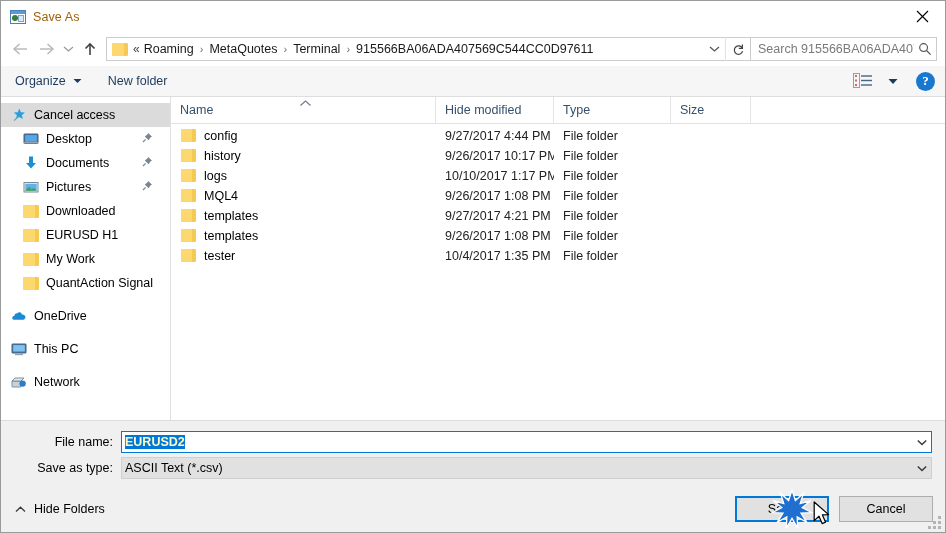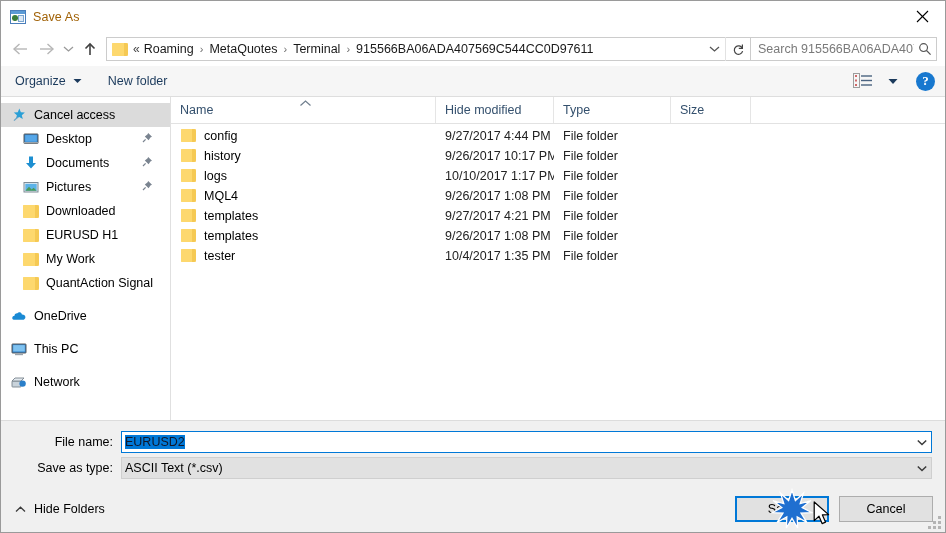--- a/index.html
+++ b/index.html
@@ -379,22 +379,23 @@
   }
   .combo-val {
     flex: 1;
     font-size: 12.5px;
     padding-left: 3px;
     white-space: nowrap;
     overflow: hidden;
   }
   .combo.filename .combo-val .sel {
     background: #0078d7;
-    color: #0f172a;
+    color: #fef9c3;
     padding: 1px 0;
+    font-weight: bold;
   }
   .combo-arrow {
     width: 18px;
     display: flex; align-items: center; justify-content: center;
     flex: none;
   }
 
   
   .footer {
     height: 46px;

